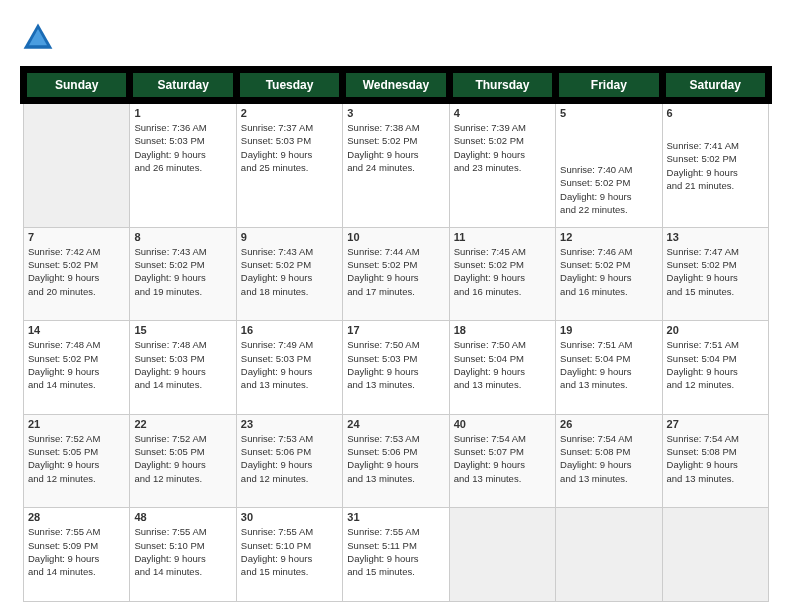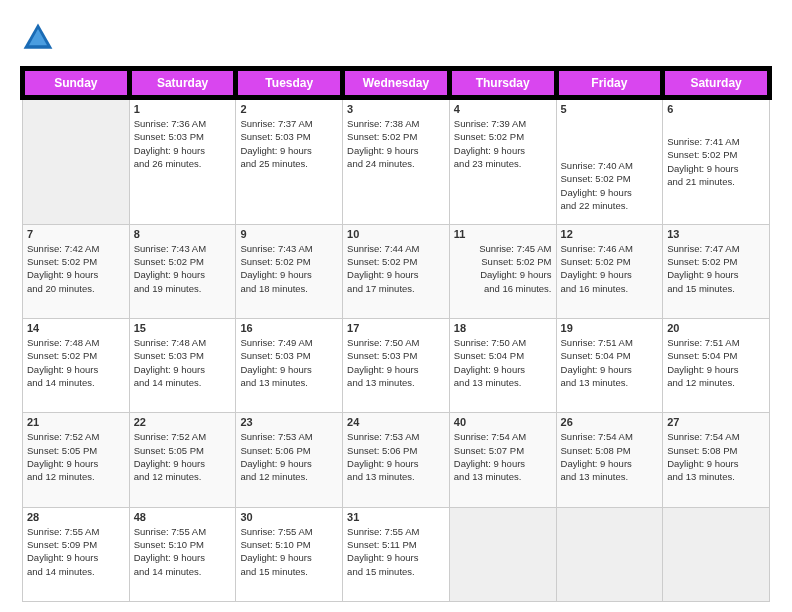--- a/index.html
+++ b/index.html
@@ -60,26 +60,26 @@
       color: #555;
     }
     .calendar {
       flex: 1;
       border: 1px solid #ccc;
       border-collapse: collapse;
       width: 100%;
       table-layout: fixed;
     }
     .calendar th {
-      background: #d946ef;
+      background: #14532d;
       color: #fff;
       text-align: center;
       font-size: 12px;
       padding: 5px 2px;
-      border: 5px solid #000000;
+      border: 7px solid #000000;
     }
     .calendar td {
       border: 1px solid #ccc;
       vertical-align: top;
       padding: 3px 4px;
       font-size: 10px;
       color: #333;
       background: #fff;
       height: 88px;
     }
@@ -210,21 +210,21 @@
           </td>
           <td>
             <span class="day-num">10</span>
             <div class="day-info" style="white-space: pre-line;">Sunrise: 7:44 AM
 Sunset: 5:02 PM
 Daylight: 9 hours
 and 17 minutes.</div>
           </td>
           <td>
             <span class="day-num">11</span>
-            <div class="day-info" style="white-space: pre-line; text-align: right;">Sunrise: 7:45 AM
+            <div class="day-info" style="white-space: pre-line;">Sunrise: 7:45 AM
 Sunset: 5:02 PM
 Daylight: 9 hours
 and 16 minutes.</div>
           </td>
           <td>
             <span class="day-num">12</span>
             <div class="day-info" style="white-space: pre-line;">Sunrise: 7:46 AM
 Sunset: 5:02 PM
 Daylight: 9 hours
 and 16 minutes.</div>

